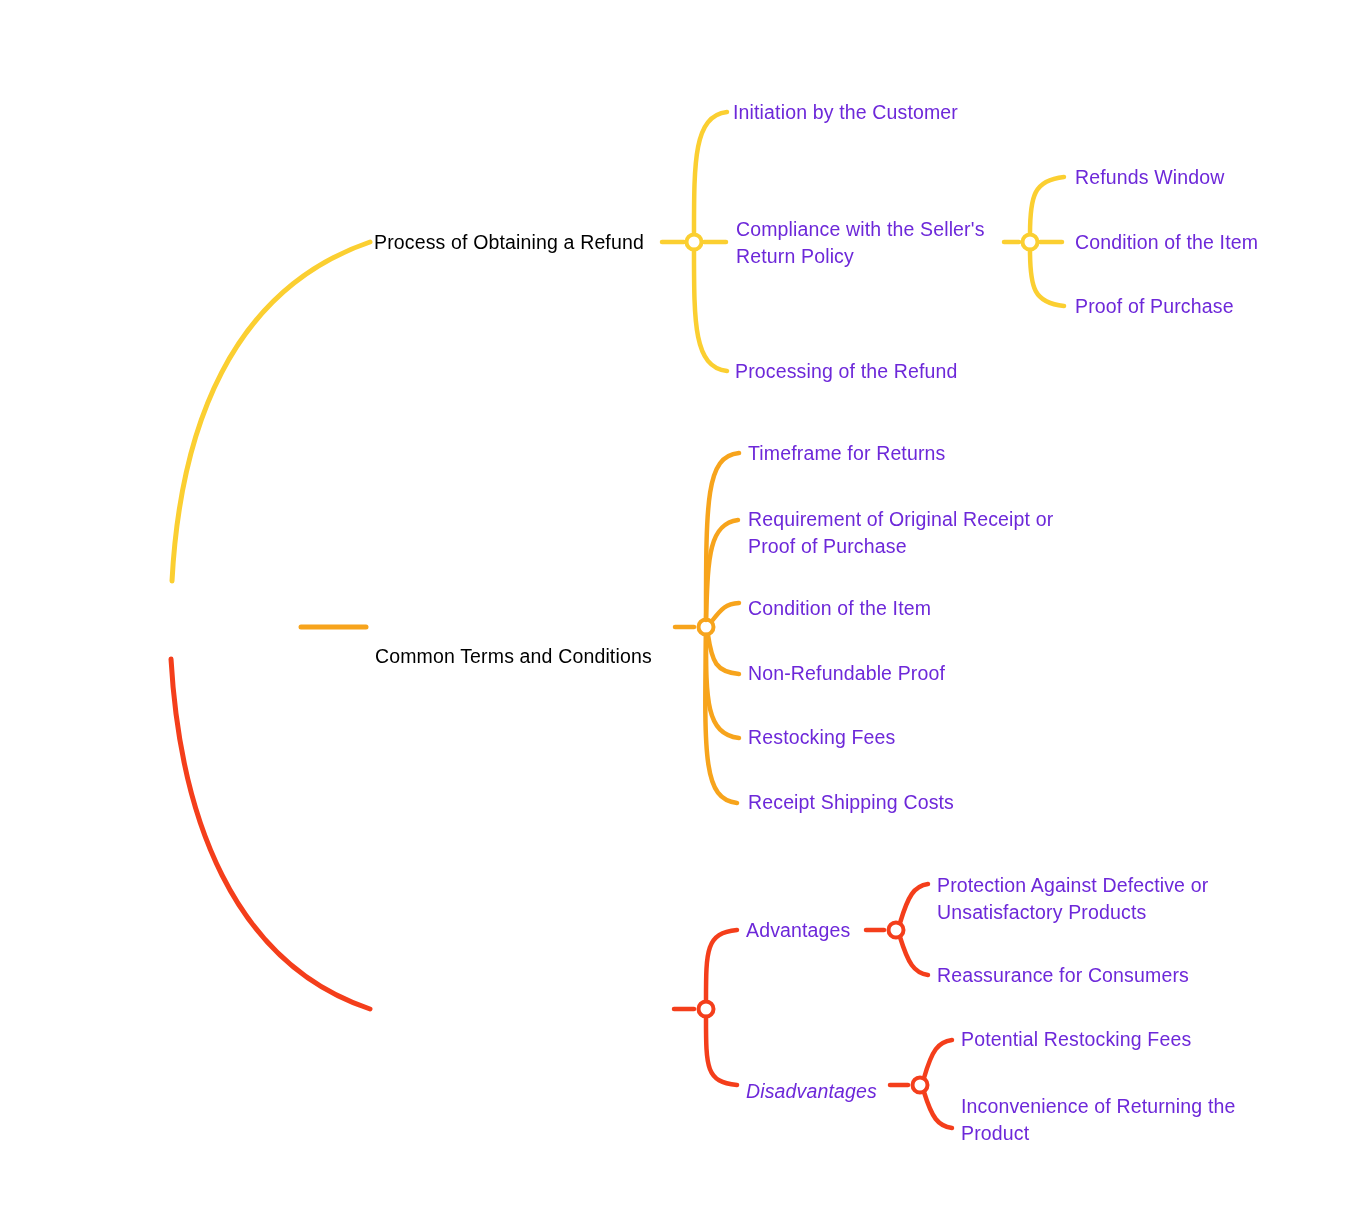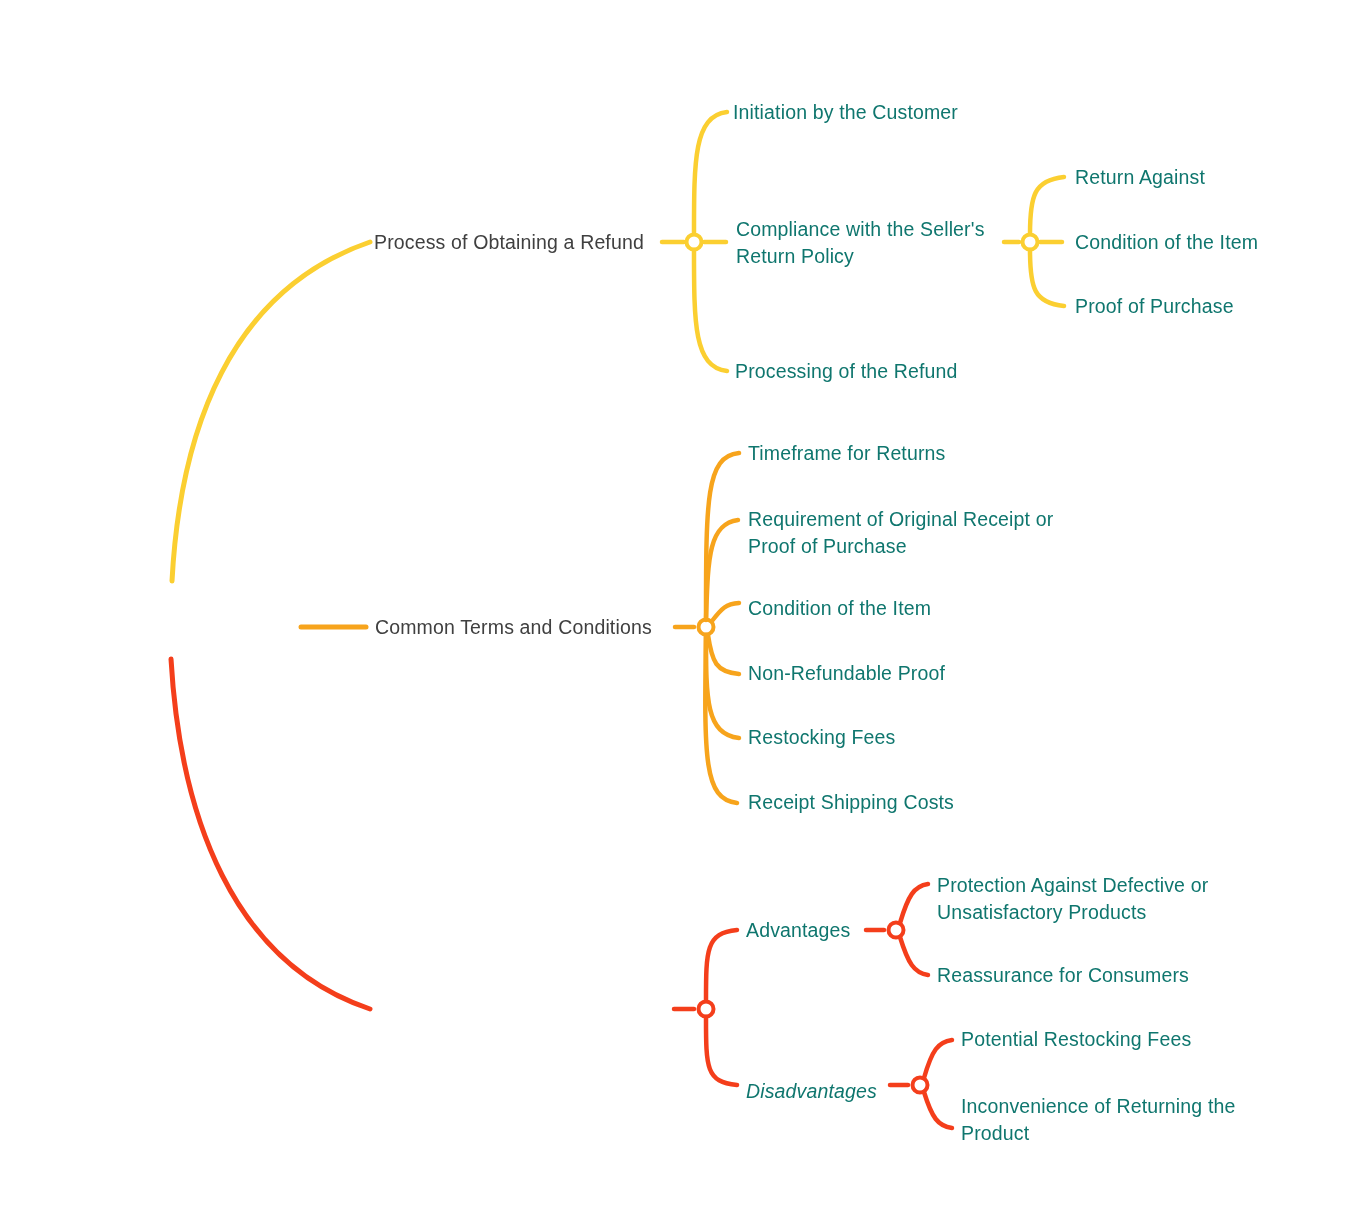--- a/index.html
+++ b/index.html
@@ -25,21 +25,21 @@
   svg.edges {
     position: absolute;
     left: 0;
     top: 0;
     width: 1358px;
     height: 1212px;
     pointer-events: none;
   }
   .node-label {
     position: absolute;
-    color: #0f766e;
+    color: #6d28d9;
     font-family: "Liberation Sans", sans-serif;
     font-size: 19.5px;
     line-height: 27px;
     font-weight: 400;
     letter-spacing: 0.15px;
     white-space: pre-line;
   }
   .node-label.center-y {
     transform: translateY(-50%);
   }
@@ -48,21 +48,21 @@
     color: #3b444c;
     font-family: "Liberation Sans", sans-serif;
     font-size: 26px;
     font-weight: 700;
     letter-spacing: 0.2px;
     white-space: nowrap;
     transform: translateY(-50%);
   }
   .l1-label {
     font-size: 19.5px;
-    color: #404040;
+    color: #000000;
   }
 </style>
 </head>
 <body>
 
 <div id="mindmap-root">
 
   <svg class="edges" viewBox="0 0 1358 1212" xmlns="http://www.w3.org/2000/svg">
 
     <path d="M172,581 C 180,430 230,290 370,242" fill="none" stroke="#FBCF31" stroke-width="5" stroke-linecap="round"></path>
@@ -117,27 +117,27 @@
 
   <div class="node-label l1-label center-y" style="left:374px; top:242px;">Process of Obtaining a Refund</div>
 
   <div class="node-label center-y" style="left:733px; top:112px;">Initiation by the Customer</div>
 
   <div class="node-label" style="left:736px; top:216px;">Compliance with the Seller's
 Return Policy</div>
 
   <div class="node-label center-y" style="left:735px; top:371px;">Processing of the Refund</div>
 
-  <div class="node-label center-y" style="left:1075px; top:177px;">Return Against</div>
+  <div class="node-label center-y" style="left:1075px; top:177px;">Refunds Window</div>
 
   <div class="node-label center-y" style="left:1075px; top:242px;">Condition of the Item</div>
 
   <div class="node-label center-y" style="left:1075px; top:306px;">Proof of Purchase</div>
 
-  <div class="node-label l1-label center-y" style="left:375px; top:627px;text-align:right;">Common Terms and Conditions</div>
+  <div class="node-label l1-label center-y" style="left:375px; top:656px;text-align:right;">Common Terms and Conditions</div>
 
   <div class="node-label center-y" style="left:748px; top:453px;">Timeframe for Returns</div>
 
   <div class="node-label" style="left:748px; top:506px;">Requirement of Original Receipt or
 Proof of Purchase</div>
 
   <div class="node-label center-y" style="left:748px; top:608px;">Condition of the Item</div>
 
   <div class="node-label center-y" style="left:748px; top:673px;">Non-Refundable Proof</div>
 

